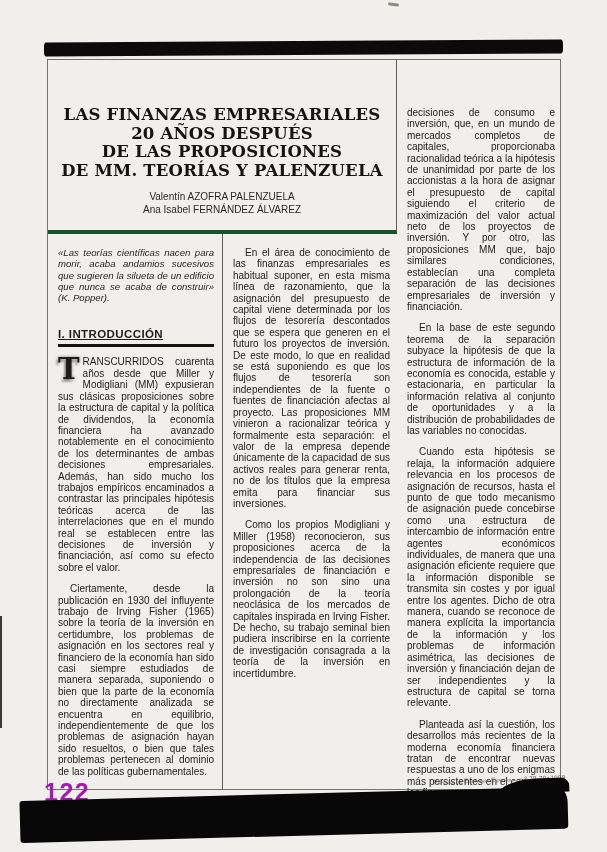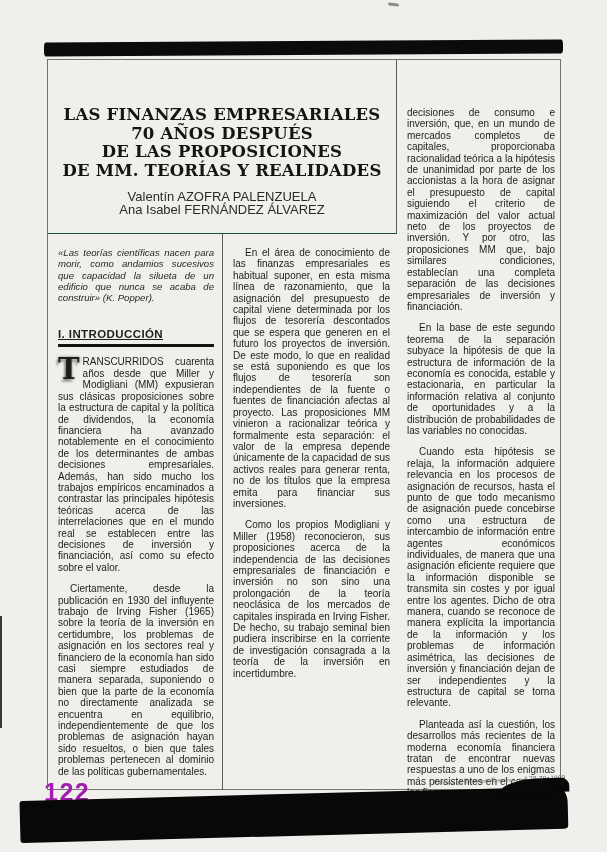--- a/index.html
+++ b/index.html
@@ -16,26 +16,26 @@
   .bottom-bar { position:absolute; left:20px; top:801px; width:548px; height:42px;
     background:#080808; transform:rotate(-1.5deg); transform-origin:left center;
     border-radius:3px 10px 4px 3px / 3px 16px 4px 3px; }
   .bottom-bar::after { content:""; position:absolute; right:-2px; top:-9px;
     width:70px; height:14px; background:#080808; border-radius:60% 8px 0 0 / 100% 8px 0 0; }
   .left-edge { position:absolute; left:0; top:616px; width:2px; height:112px; background:#3a3934; }
   
   .frame { position:absolute; left:47px; top:59px; width:514px; height:731px;
     border:1px solid #75746c; box-sizing:border-box; }
   .title-block { position:absolute; left:0; top:0; width:349px; height:174px;
-    border-right:1px solid #5c5b55; border-bottom:1px solid #14532d;
+    border-right:1px solid #5c5b55; border-bottom:4px solid #14532d;
     box-sizing:border-box; text-align:center; padding-top:46px; }
   .article-title { margin:0; font-family:"DejaVu Serif", serif; font-weight:bold;
     font-size:16.5px; line-height:18.5px; letter-spacing:0.2px; color:#141412; }
   .title-line { display:block; }
-  .authors { margin-top:11px; font-size:13px; line-height:12.5px; color:#2a2a27; }
+  .authors { margin-top:11px; font-size:10px; line-height:12.5px; color:#2a2a27; }
   
   .cols12 { position:absolute; left:0; top:174px; width:349px; height:556px; display:flex; }
   .col { box-sizing:border-box; overflow:hidden; }
   .col1 { width:175px; border-right:1px solid #5c5b55; padding:13px 8px 0 10px; }
   .col2 { flex:1; padding:13px 7px 0 10px; }
   .col3 { position:absolute; left:350px; top:8px; width:164px; height:730px;
     box-sizing:border-box; overflow:hidden; padding:39px 7px 0 9px; }
   .body { margin:0 0 10px 0; font-size:10px; line-height:11.4px; text-align:justify; }
   .indent { text-indent:12px; }
   .epigraph { margin:0 0 25px 0; font-style:italic; font-size:9.6px; line-height:11.3px;
@@ -58,33 +58,33 @@
 <div class="scan-page">
 
   <div class="top-mark"></div>
   <div class="top-bar"></div>
 
   <div class="frame">
 
     <div class="title-block">
       <h1 class="article-title">
         <span class="title-line">LAS FINANZAS EMPRESARIALES</span>
-        <span class="title-line">70 AÑOS DESPUÉS</span>
+        <span class="title-line">20 AÑOS DESPUÉS</span>
         <span class="title-line">DE LAS PROPOSICIONES</span>
-        <span class="title-line">DE MM. TEORÍAS Y REALIDADES</span>
+        <span class="title-line">DE MM. TEORÍAS Y PALENZUELA</span>
       </h1>
       <div class="authors">
         <div>Valentín AZOFRA PALENZUELA</div>
         <div>Ana Isabel FERNÁNDEZ ÁLVAREZ</div>
       </div>
     </div>
 
     <div class="cols12">
       <div class="col col1">
-        <p class="epigraph">«Las teorías científicas nacen para morir, como andamios sucesivos que capacidad la silueta de un edificio que nunca se acaba de construir» (K. Popper).</p>
+        <p class="epigraph">«Las teorías científicas nacen para morir, acaba andamios sucesivos que sugieren la silueta de un edificio que nunca se acaba de construir» (K. Popper).</p>
         <h2 class="section">I. INTRODUCCIÓN</h2>
         <p class="body"><span class="dropcap">T</span><span>RANSCURRIDOS cuarenta años desde que Miller y Modigliani (MM) expusieran sus clásicas proposiciones sobre la estructura de capital y la política de dividendos, la economía financiera ha avanzado notablemente en el conocimiento de los determinantes de ambas decisiones empresariales. Además, han sido mucho los trabajos empíricos encaminados a contrastar las principales hipótesis teóricas acerca de las interrelaciones que en el mundo real se establecen entre las decisiones de inversión y financiación, así como su efecto sobre el valor.</span></p>
         <p class="body indent">Ciertamente, desde la publicación en 1930 del influyente trabajo de Irving Fisher (1965) sobre la teoría de la inversión en certidumbre, los problemas de asignación en los sectores real y financiero de la economía han sido casi siempre estudiados de manera separada, suponiendo o bien que la parte de la economía no directamente analizada se encuentra en equilibrio, independientemente de que los problemas de asignación hayan sido resueltos, o bien que tales problemas pertenecen al dominio de las políticas gubernamentales.</p>
       </div>
       <div class="col col2">
         <p class="body indent">En el área de conocimiento de las finanzas empresariales es habitual suponer, en esta misma línea de razonamiento, que la asignación del presupuesto de capital viene determinada por los flujos de tesorería descontados que se espera que generen en el futuro los proyectos de inversión. De este modo, lo que en realidad se está suponiendo es que los flujos de tesorería son independientes de la fuente o fuentes de financiación afectas al proyecto. Las proposiciones MM vinieron a racionalizar teórica y formalmente esta separación: el valor de la empresa depende únicamente de la capacidad de sus activos reales para generar renta, no de los títulos que la empresa emita para financiar sus inversiones.</p>
         <p class="body indent">Como los propios Modigliani y Miller (1958) reconocieron, sus proposiciones acerca de la independencia de las decisiones empresariales de financiación e inversión no son sino una prolongación de la teoría neoclásica de los mercados de capitales inspirada en Irving Fisher. De hecho, su trabajo seminal bien pudiera inscribirse en la corriente de investigación consagrada a la teoría de la inversión en incertidumbre.</p>
       </div>
     </div>
 

